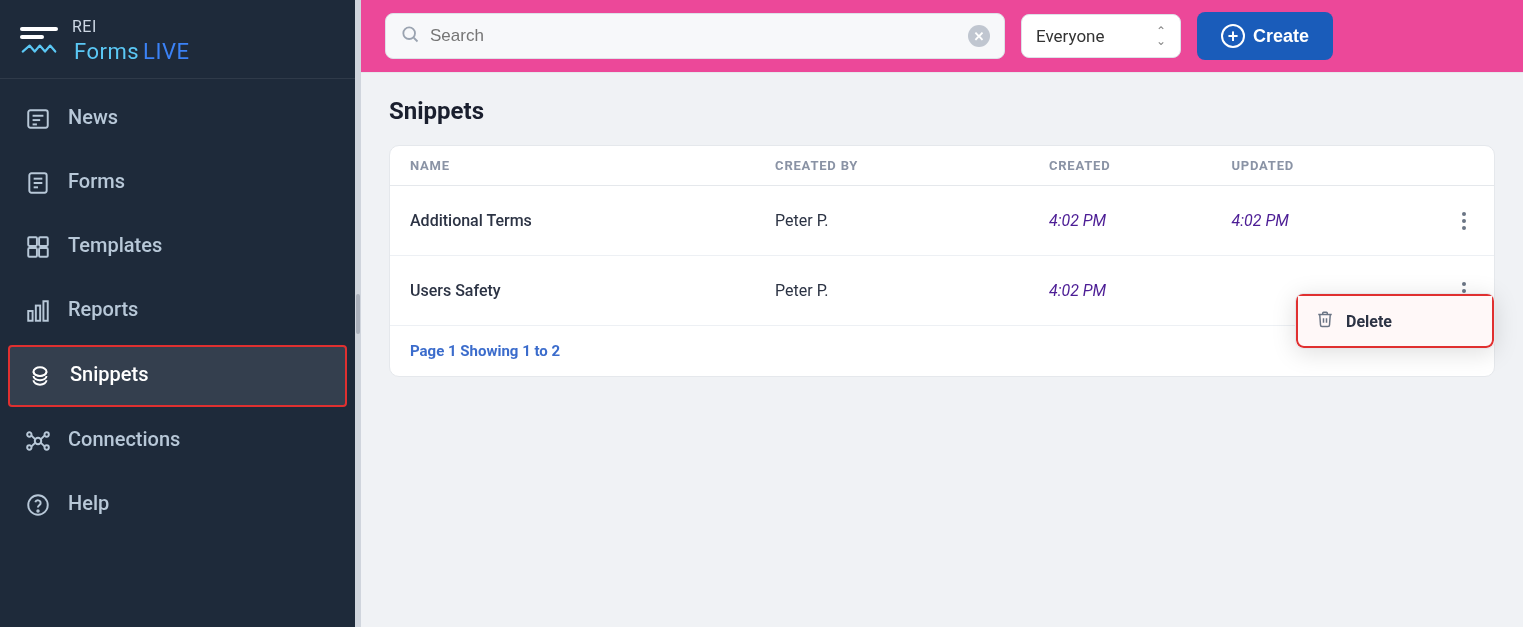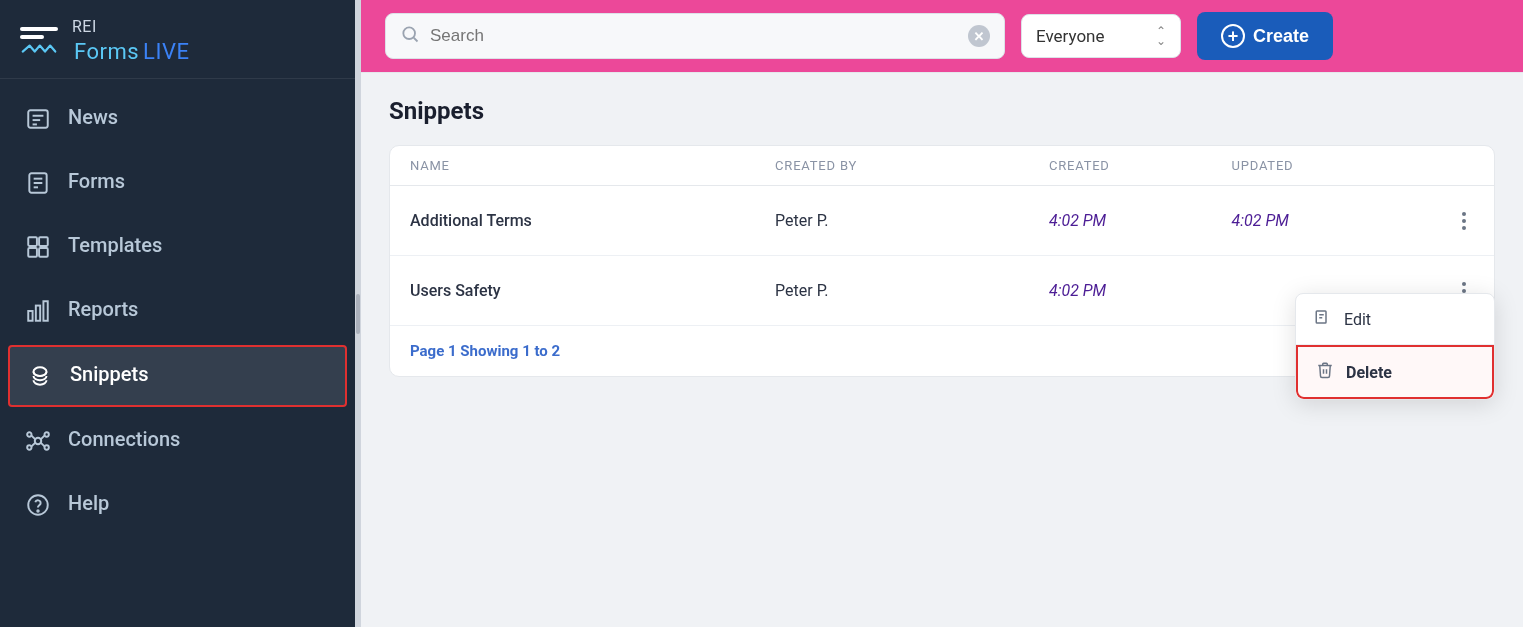--- a/index.html
+++ b/index.html
@@ -269,21 +269,21 @@
       overflow: hidden;
     }
     .table-header {
       display: grid;
       grid-template-columns: 2fr 1.5fr 1fr 1fr 60px;
       padding: 12px 20px;
       border-bottom: 1px solid #e5e8ec;
     }
     .col-head {
       font-size: 13px;
-      font-weight: 400;
+      font-weight: 700;
       color: #8a93a5;
       text-transform: uppercase;
       letter-spacing: 0.8px;
     }
     .table-row {
       display: grid;
       grid-template-columns: 2fr 1.5fr 1fr 1fr 60px;
       padding: 0 20px;
       align-items: center;
       border-bottom: 1px solid #edf0f4;
@@ -537,30 +537,20 @@
           </button>
         </div>
       </div>
 
       <div class="pagination-row">
         <span>Page 1 Showing 1 to 2</span>
       </div>
     </div>
 
     <div class="context-menu">
-      <div class="context-menu-item edit">
-        <span class="menu-icon">
-          <svg width="18" height="18" viewBox="0 0 24 24" fill="none" stroke="#6b7585" stroke-width="2">
-              <rect x="3" y="4" width="13" height="16" rx="1"></rect>
-              <line x1="7" y1="9" x2="13" y2="9"></line>
-              <line x1="7" y1="13" x2="11" y2="13"></line>
-            </svg>
-        </span>
-        <span>Edit</span>
-      </div>
       <div class="context-menu-item delete" style="background:#fff8f8;">
         <span class="menu-icon">
           <svg width="18" height="18" viewBox="0 0 24 24" fill="none" stroke="#6b7585" stroke-width="2">
               <polyline points="3 6 5 6 21 6"></polyline>
               <path d="M19 6l-1 14a2 2 0 0 1-2 2H8a2 2 0 0 1-2-2L5 6"></path>
               <path d="M10 11v6"></path>
               <path d="M14 11v6"></path>
               <path d="M9 6V4a1 1 0 0 1 1-1h4a1 1 0 0 1 1 1v2"></path>
             </svg>
         </span>

